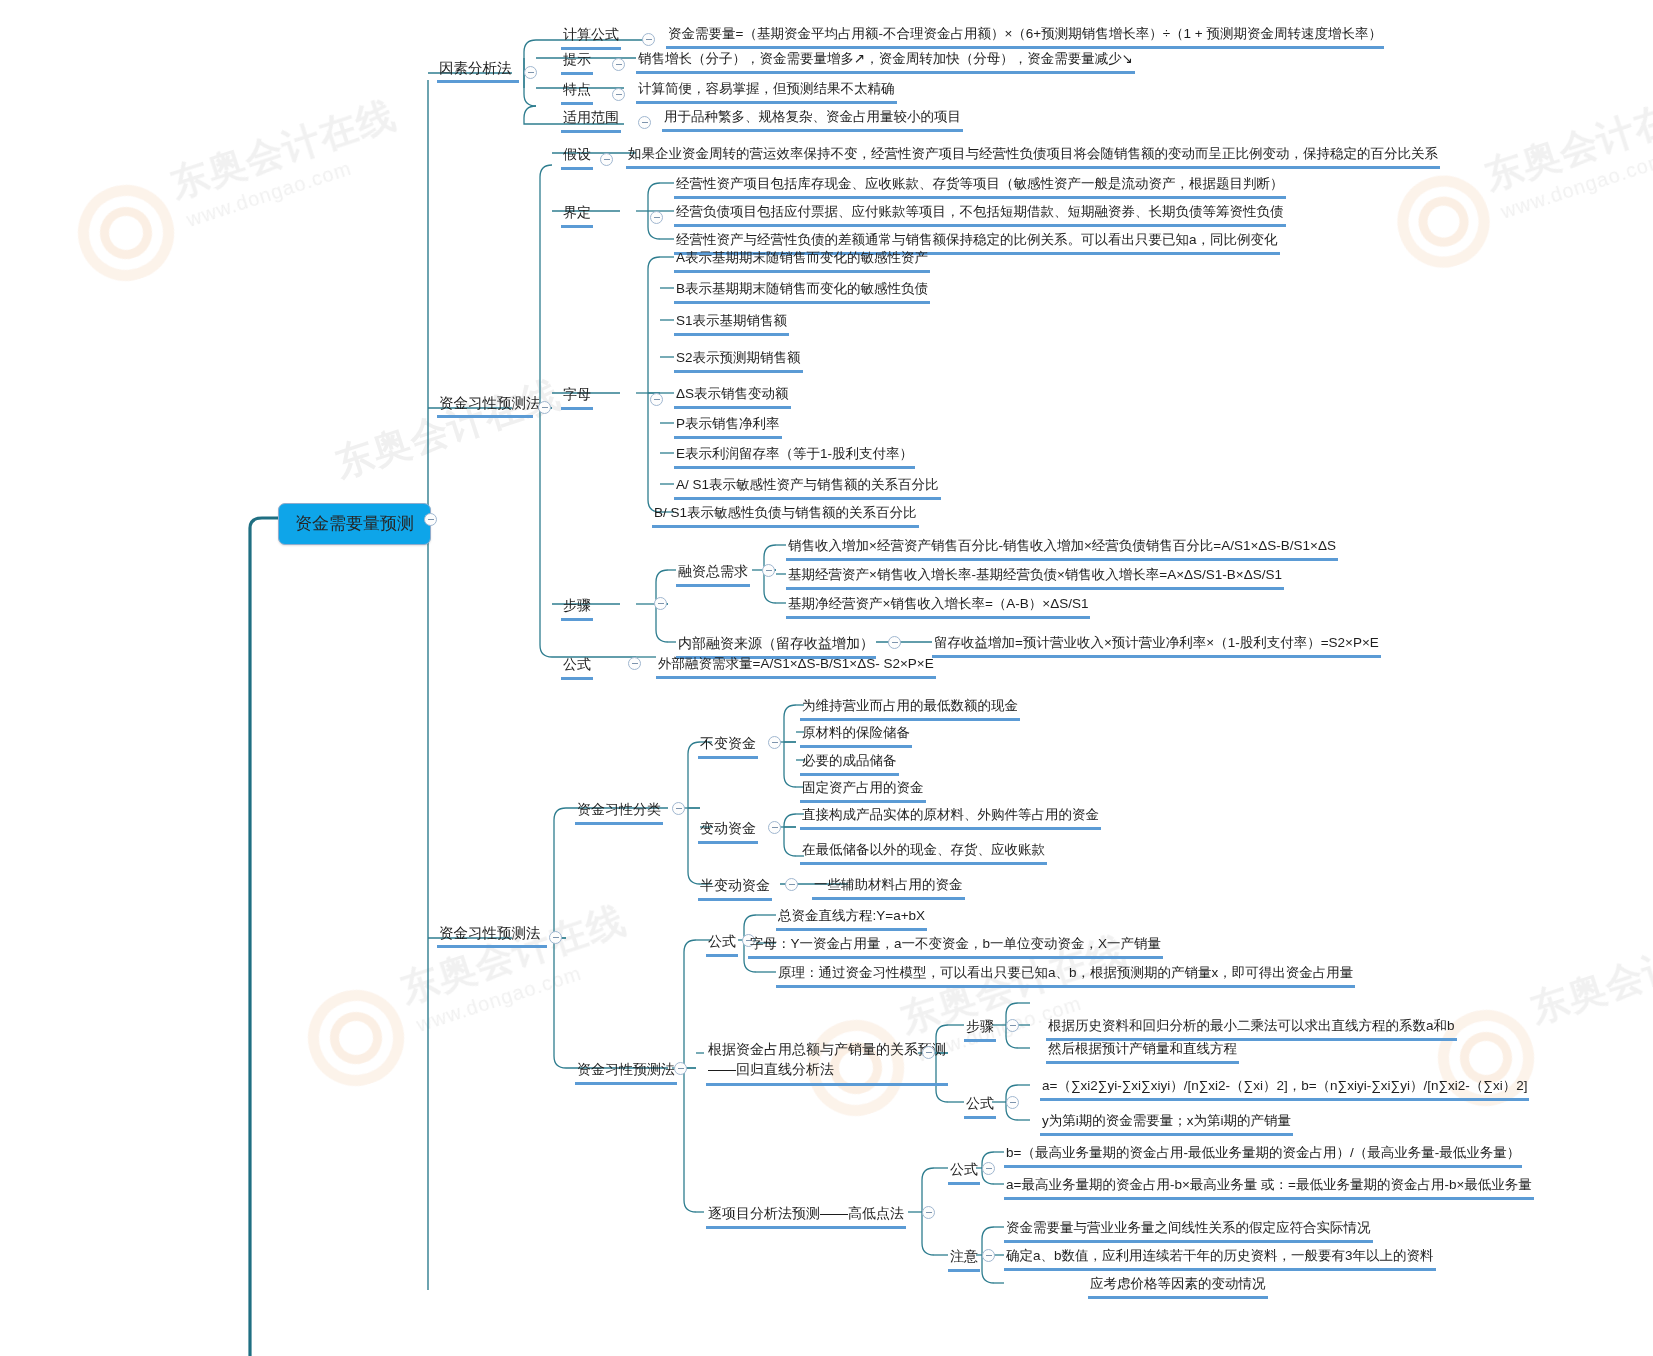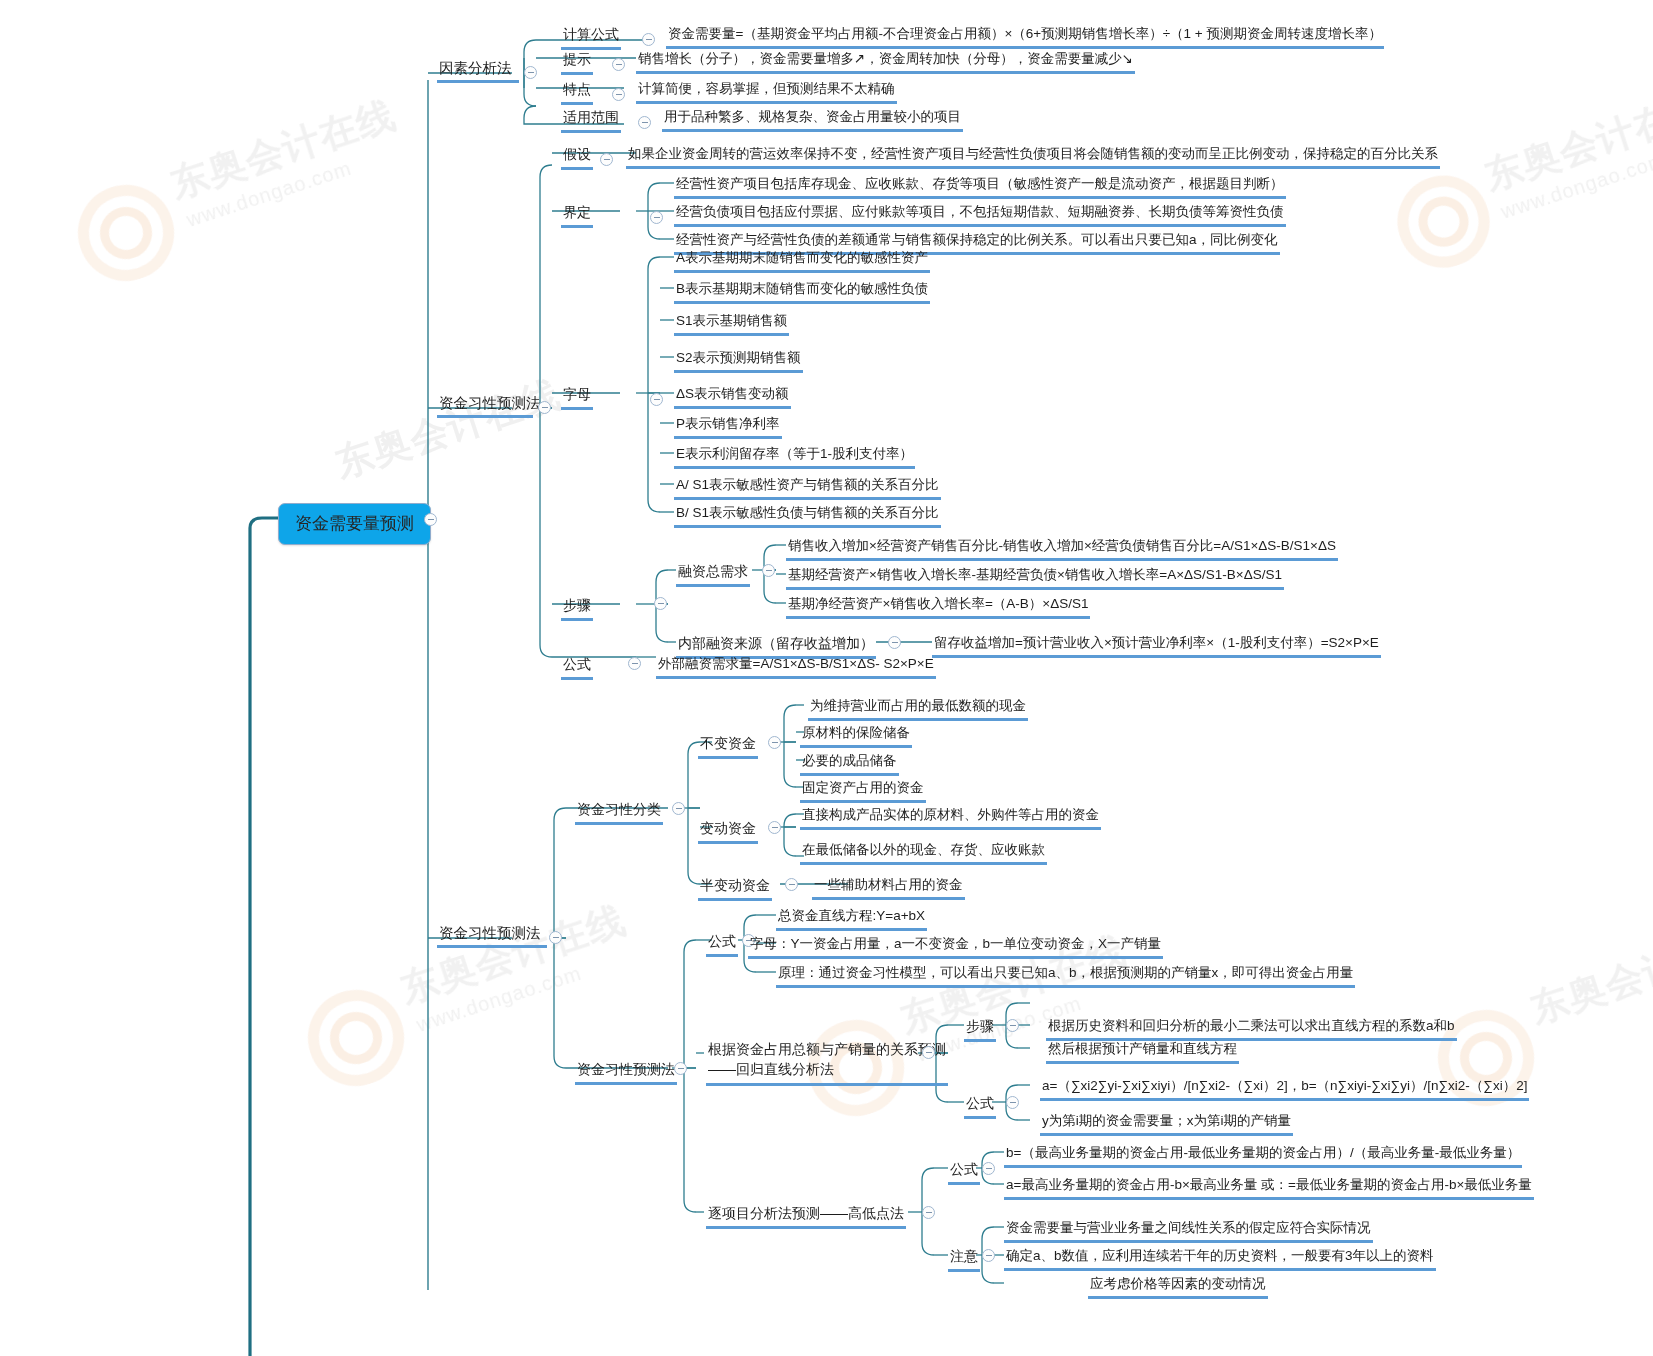--- a/index.html
+++ b/index.html
@@ -320,21 +320,21 @@
   <div class="node lvl2" style="left:561px; top:385px;">字母</div>
   <div class="tog" style="left:650px; top:393px;"></div>
   <div class="node leaf" style="left:674px; top:249px;">A表示基期期末随销售而变化的敏感性资产</div>
   <div class="node leaf" style="left:674px; top:280px;">B表示基期期末随销售而变化的敏感性负债</div>
   <div class="node leaf" style="left:674px; top:312px;">S1表示基期销售额</div>
   <div class="node leaf" style="left:674px; top:349px;">S2表示预测期销售额</div>
   <div class="node leaf" style="left:674px; top:385px;">ΔS表示销售变动额</div>
   <div class="node leaf" style="left:674px; top:415px;">P表示销售净利率</div>
   <div class="node leaf" style="left:674px; top:445px;">E表示利润留存率（等于1-股利支付率）</div>
   <div class="node leaf" style="left:674px; top:476px;">A/ S1表示敏感性资产与销售额的关系百分比</div>
-  <div class="node leaf" style="left:674px; top:504px;text-align:right;">B/ S1表示敏感性负债与销售额的关系百分比</div>
+  <div class="node leaf" style="left:652px; top:504px;text-align:right;">B/ S1表示敏感性负债与销售额的关系百分比</div>
 
   <div class="node lvl2" style="left:561px; top:596px;">步骤</div>
   <div class="tog" style="left:654px; top:597px;"></div>
 
   <div class="node lvl2" style="left:676px; top:562px;">融资总需求</div>
   <div class="tog" style="left:762px; top:564px;"></div>
   <div class="node leaf" style="left:786px; top:537px;">销售收入增加×经营资产销售百分比-销售收入增加×经营负债销售百分比=A/S1×ΔS-B/S1×ΔS</div>
   <div class="node leaf" style="left:786px; top:566px;">基期经营资产×销售收入增长率-基期经营负债×销售收入增长率=A×ΔS/S1-B×ΔS/S1</div>
   <div class="node leaf" style="left:786px; top:595px;">基期净经营资产×销售收入增长率=（A-B）×ΔS/S1</div>
 
@@ -344,21 +344,21 @@
 
   <div class="node lvl2" style="left:561px; top:655px;">公式</div>
   <div class="tog" style="left:628px; top:657px;"></div>
   <div class="node leaf" style="left:656px; top:655px;">外部融资需求量=A/S1×ΔS-B/S1×ΔS- S2×P×E</div>
 
   <div class="node lvl2" style="left:575px; top:800px;">资金习性分类</div>
   <div class="tog" style="left:672px; top:802px;"></div>
 
   <div class="node lvl2" style="left:698px; top:734px;">不变资金</div>
   <div class="tog" style="left:768px; top:736px;"></div>
-  <div class="node leaf" style="left:800px; top:697px;margin-left:8px;">为维持营业而占用的最低数额的现金</div>
+  <div class="node leaf" style="left:800px; top:697px;">为维持营业而占用的最低数额的现金</div>
   <div class="node leaf" style="left:800px; top:724px;">原材料的保险储备</div>
   <div class="node leaf" style="left:800px; top:752px;">必要的成品储备</div>
   <div class="node leaf" style="left:800px; top:779px;text-align:center;">固定资产占用的资金</div>
 
   <div class="node lvl2" style="left:698px; top:819px;">变动资金</div>
   <div class="tog" style="left:768px; top:821px;"></div>
   <div class="node leaf" style="left:800px; top:806px;">直接构成产品实体的原材料、外购件等占用的资金</div>
   <div class="node leaf" style="left:800px; top:841px;">在最低储备以外的现金、存货、应收账款</div>
 
   <div class="node lvl2" style="left:698px; top:876px;">半变动资金</div>

